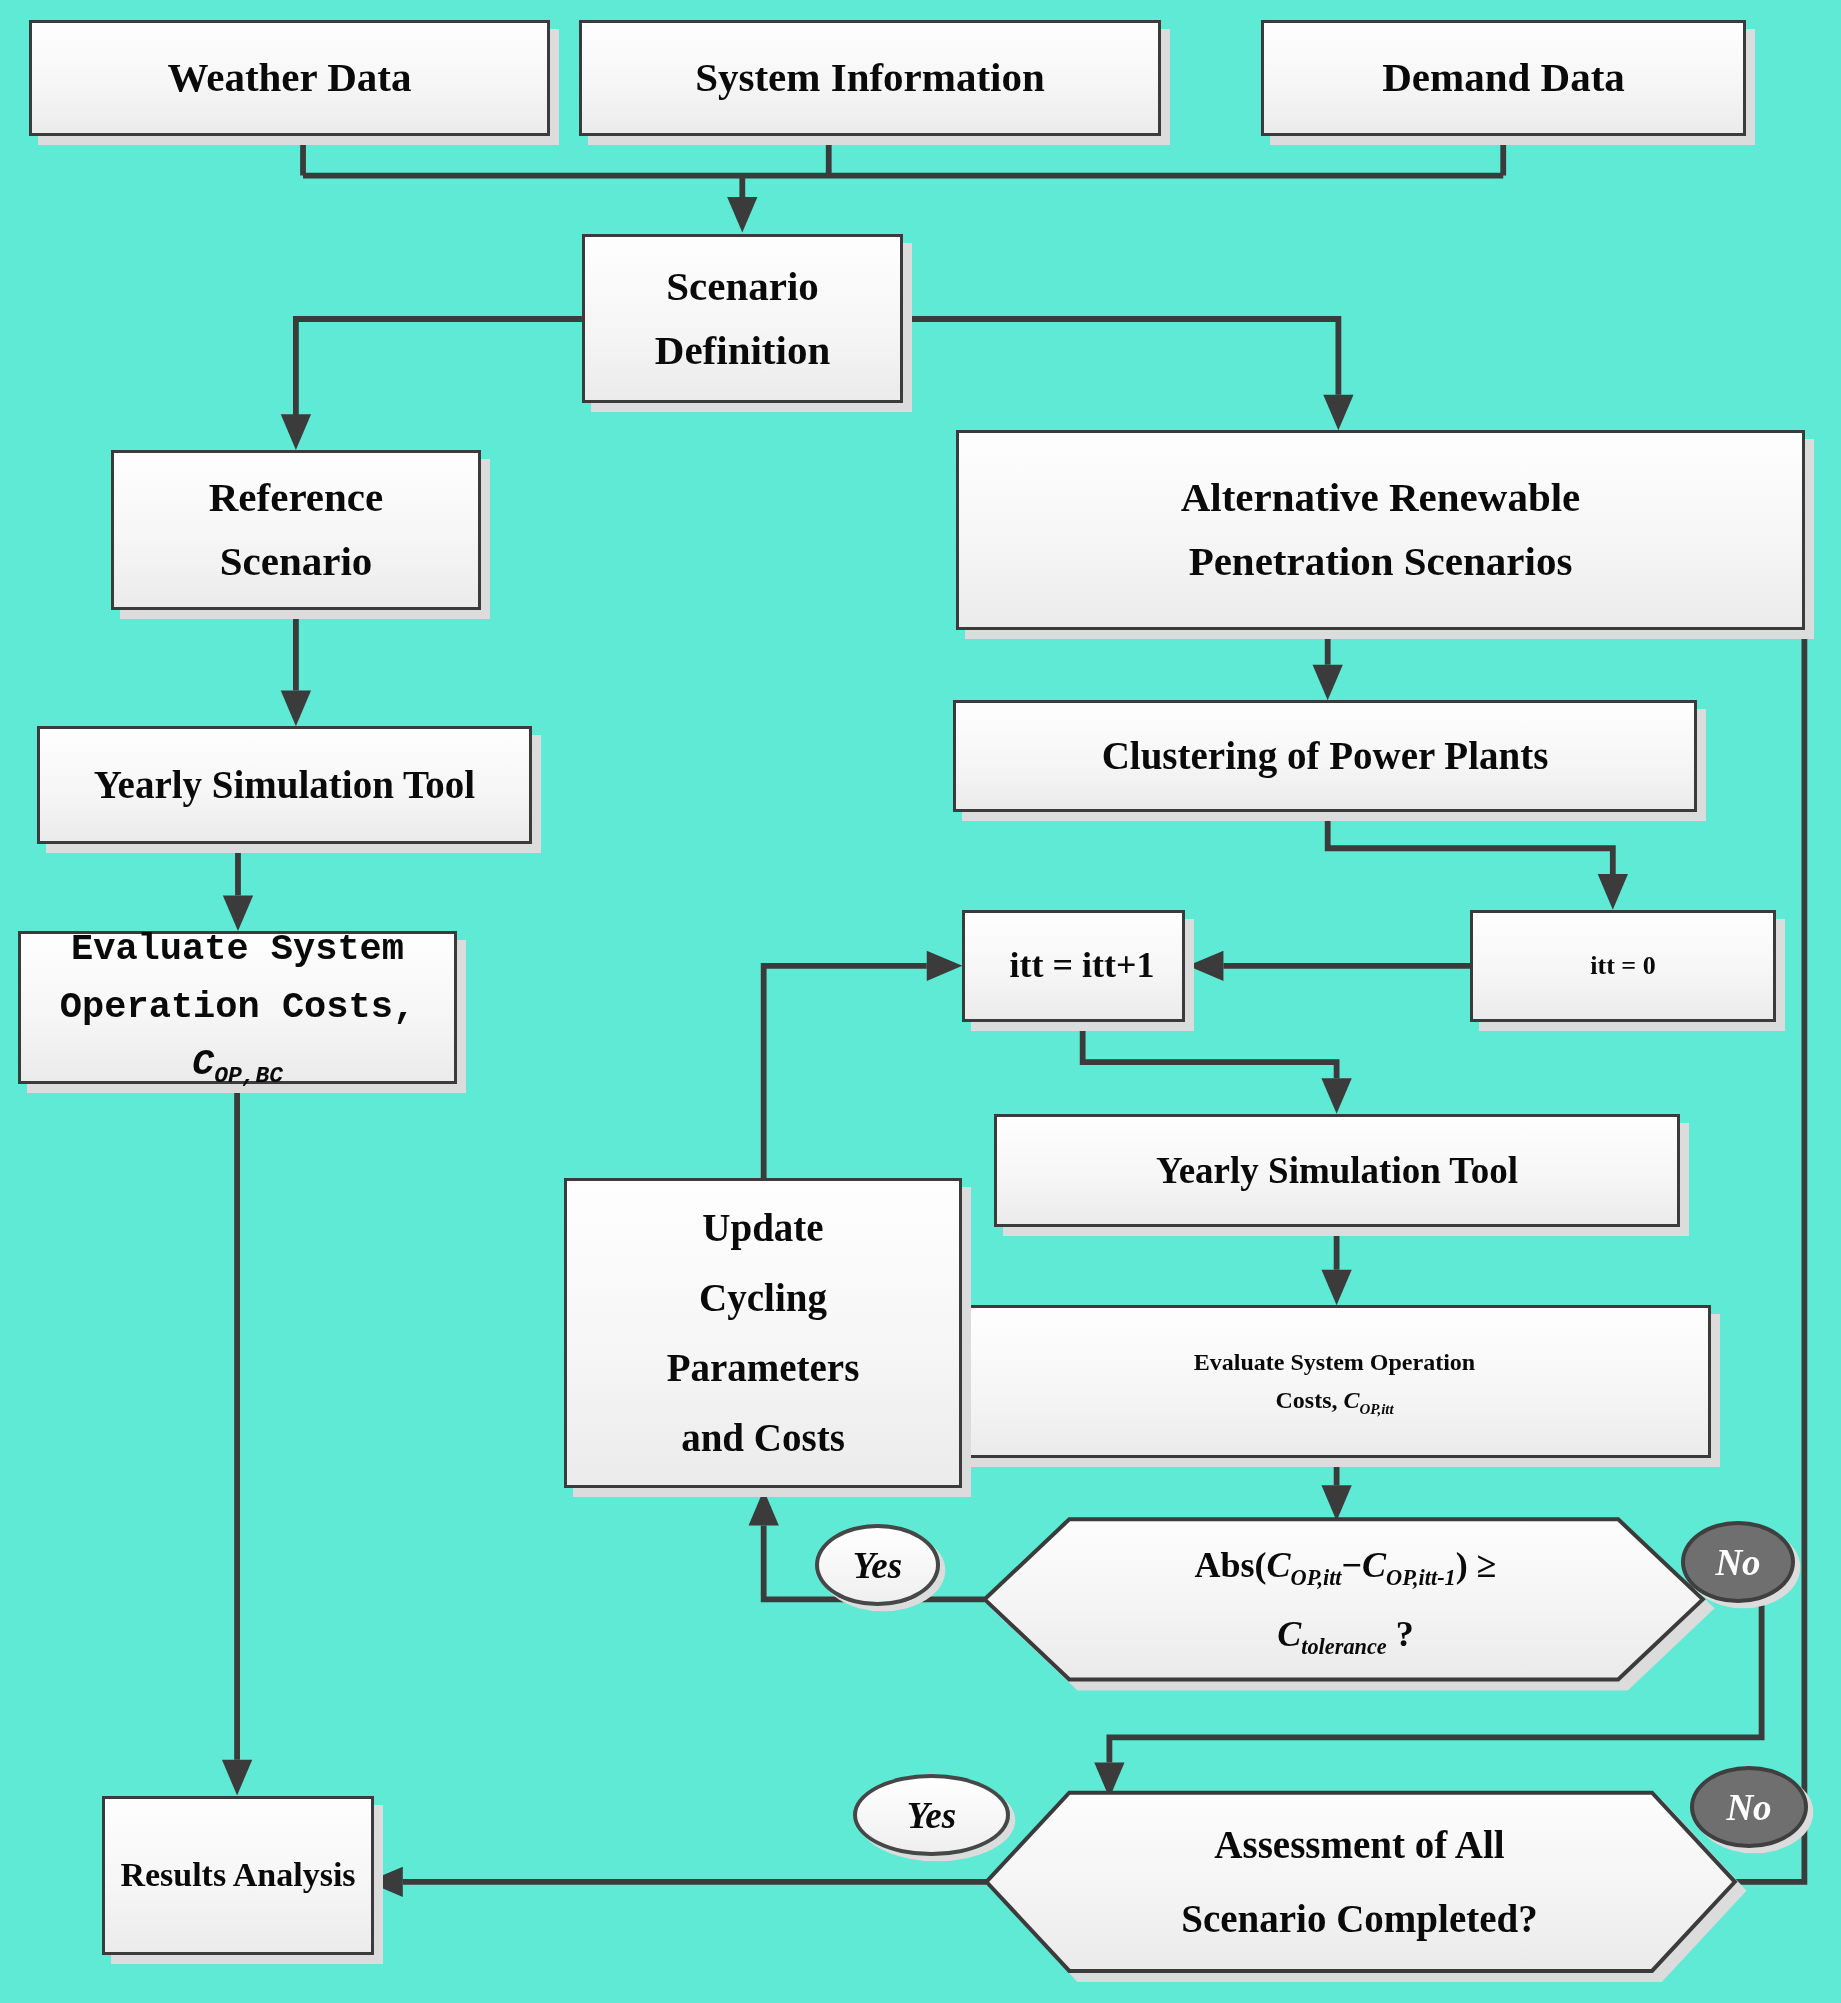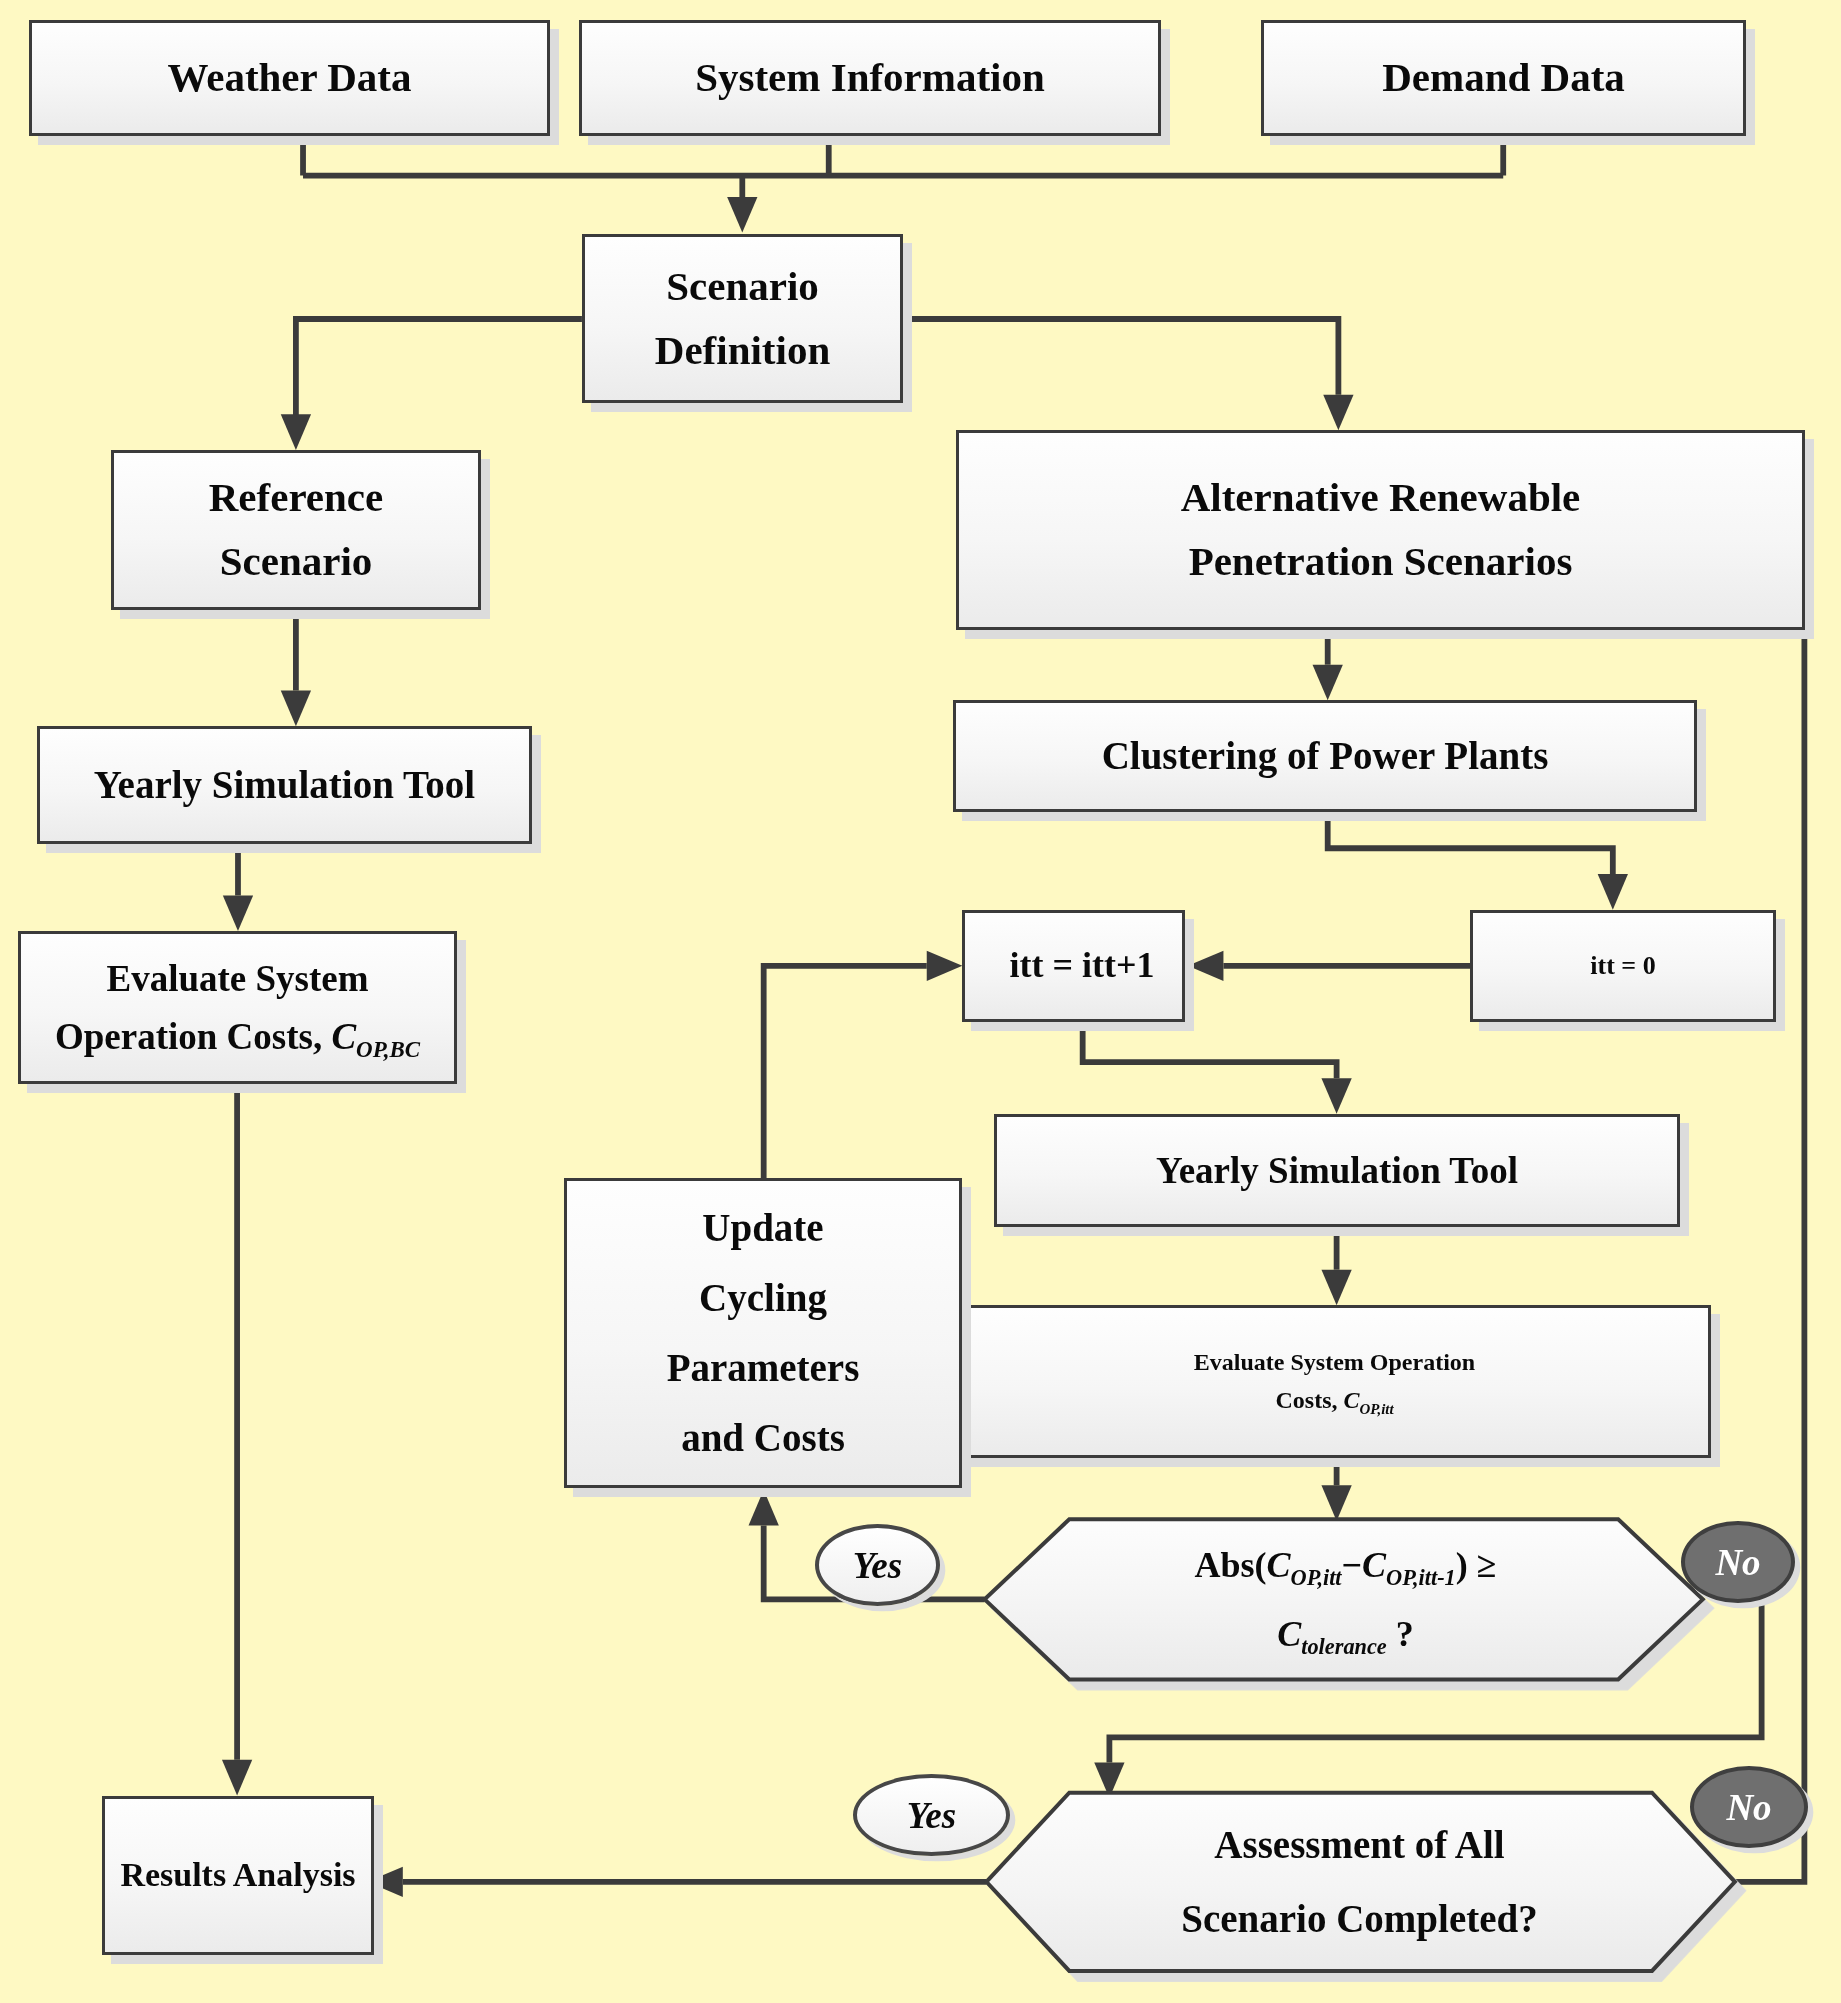--- a/index.html
+++ b/index.html
@@ -1,21 +1,21 @@
 <!DOCTYPE html>
 <html style="--line: #3b3b3b; --box-border: #3b3b3b; --shadow: #dcdcdc; --no-fill: #6f6f6f; --no-text: #ffffff; --yes-fill: #fafafa; --text: #0a0a0a;font-size:14.3px"><head>
 <meta charset="utf-8">
 <style>
   :root{
     --line:#3b3b3b; --box-border:#3b3b3b; --shadow:#dcdcdc;
     --no-fill:#6f6f6f; --no-text:#ffffff; --yes-fill:#fafafa; --text:#0a0a0a;
   }
   html,body{margin:0;padding:0;background:#ffffff;}
   .stage{
-    position:relative; width:1841px; height:2003px; background:#fef9c3;
+    position:relative; width:1841px; height:2003px; background:#5eead4;
     font-family:"Liberation Serif","DejaVu Serif",serif; color:var(--text);
     overflow:hidden;
   }
   svg.wires{position:absolute; left:0; top:0; z-index:1;}
   .connector{stroke:var(--line); stroke-width:6.5; fill:none;}
   .arrowhead{fill:var(--line); stroke:none;}
   .hex{fill:url(#gfill); stroke:var(--box-border); stroke-width:4.5;
        filter:drop-shadow(10px 10px 0 var(--shadow));}
   .node{
     position:absolute; box-sizing:border-box; z-index:2;
@@ -136,21 +136,21 @@
 
   <div class="node" style="left:956px;top:430px;width:849px;height:200px;font-size:41px;">
     <span class="ln">Alternative Renewable</span>
     <span class="ln">Penetration Scenarios</span>
   </div>
 
   <div class="node" style="left:37px;top:726px;width:495px;height:118px;font-size:39px;">
     <span class="ln">Yearly Simulation Tool</span>
   </div>
 
-  <div class="node" style="left:18px;top:931px;width:439px;height:153px;font-size:37px;">
+  <div class="node" style="left:18px;top:931px;width:439px;height:153px;font-size:37px;font-family:Liberation Mono, monospace;">
     <span class="ln">Evaluate System</span>
     <span class="ln">
       <span>Operation Costs, </span><span class="var">C</span><sub>OP,BC</sub>
     </span>
   </div>
 
   <div class="node" style="left:953px;top:700px;width:744px;height:112px;font-size:39px;">
     <span class="ln">Clustering of Power Plants</span>
   </div>
 

